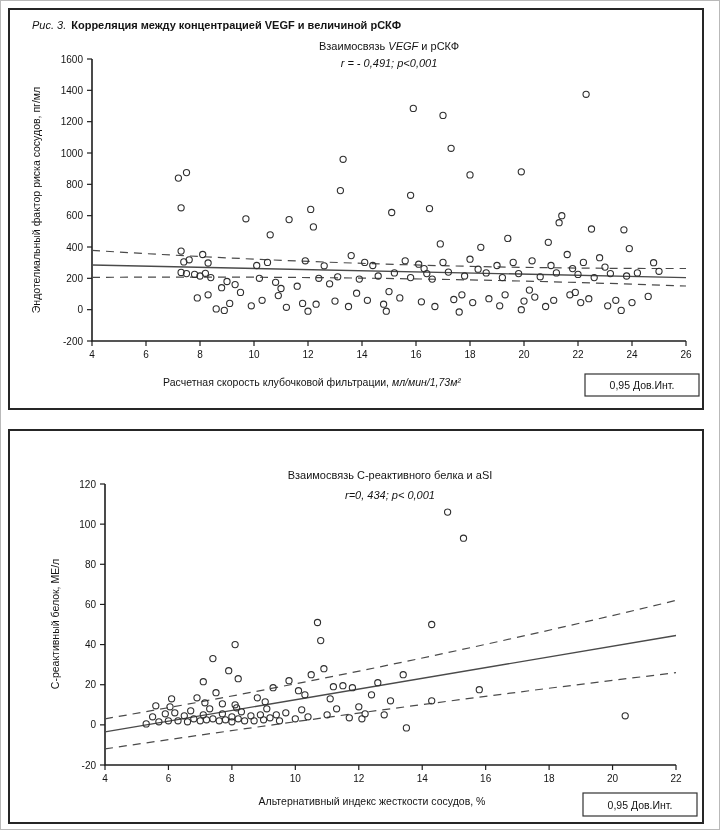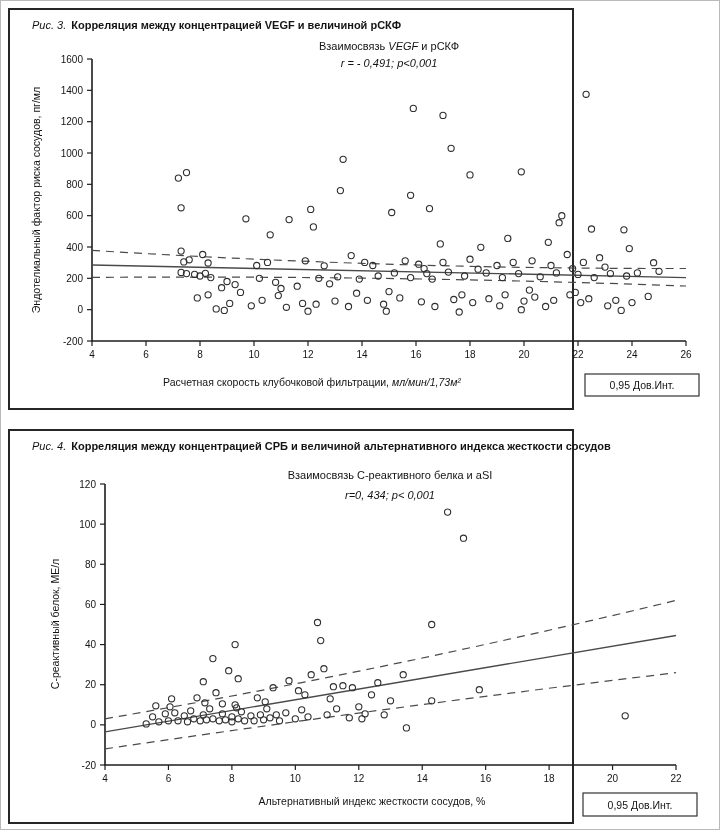--- a/index.html
+++ b/index.html
@@ -1,19 +1,19 @@
 <!DOCTYPE html>
 <html><head>
 <meta charset="utf-8">
 <style>
   html,body{margin:0;padding:0;background:#fff;}
   .page{position:relative;width:720px;height:830px;background:#fff;
         border:1px solid #b9b9b9;box-sizing:border-box;overflow:hidden;
         font-family:"Liberation Sans", sans-serif;color:#141414;}
-  .panel{position:absolute;left:7px;width:566px;background:#fff;
+  .panel{position:absolute;left:7px;width:696px;background:#fff;
          border:2px solid #262626;box-sizing:border-box;}
   #panel-1{top:7px;height:402px;}
   #panel-2{top:428px;height:395px;}
   .caption{position:absolute;left:22px;top:9px;font-size:11px;white-space:nowrap;}
   .cap-prefix{font-style:italic;font-weight:normal;margin-right:5px;}
   .cap-text{font-weight:bold;}
   svg{position:absolute;left:0;top:0;}
   svg text{font-family:"Liberation Sans", sans-serif;fill:#141414;}
   .chart-title{font-size:11px;}
   .chart-subtitle{font-size:11px;font-style:italic;}
@@ -226,23 +226,20 @@
           <circle cx="511.3" cy="299.7" r="3.1"></circle>
           <circle cx="449.2" cy="302.0" r="3.1"></circle>
           <circle cx="376.3" cy="301.2" r="3.1"></circle>
           <circle cx="519.4" cy="280.1" r="3.1"></circle>
           <circle cx="565.3" cy="282.4" r="3.1"></circle>
         </g>
       </svg>
   </div>
 
   <div class="panel" id="panel-2">
-    <div class="caption">
-      <span class="cap-prefix">Рис. 4.</span><span class="cap-text">Корреляция между концентрацией СРБ и величиной альтернативного индекса жесткости сосудов</span>
-    </div>
     <svg id="fig2-svg" width="700" height="391" viewBox="0 0 700 391">
       <text class="chart-title" x="380" y="48" text-anchor="middle"><tspan>Взаимосвязь С-реактивного белка и aSI</tspan><tspan class="em"></tspan><tspan></tspan></text>
       <text class="chart-subtitle" x="380" y="68" text-anchor="middle">r=0, 434; p&lt; 0,001</text>
       <text class="axis-label" transform="rotate(-90 49 193)" x="49" y="193" text-anchor="middle">С-реактивный белок, МЕ/л</text>
       <text class="axis-label" x="362" y="374" text-anchor="middle"><tspan>Альтернативный индекс жесткости сосудов, %</tspan><tspan class="em"></tspan></text>
       <g>
         <rect x="573" y="362" width="114" height="23" fill="#fff" stroke="#333" stroke-width="1.2"></rect>
         <text class="legend-text" x="630" y="378" text-anchor="middle">0,95 Дов.Инт.</text>
       </g>
     <path d="M95 53V334H666" stroke="#1e1e1e" stroke-width="1.6" fill="none"></path>

